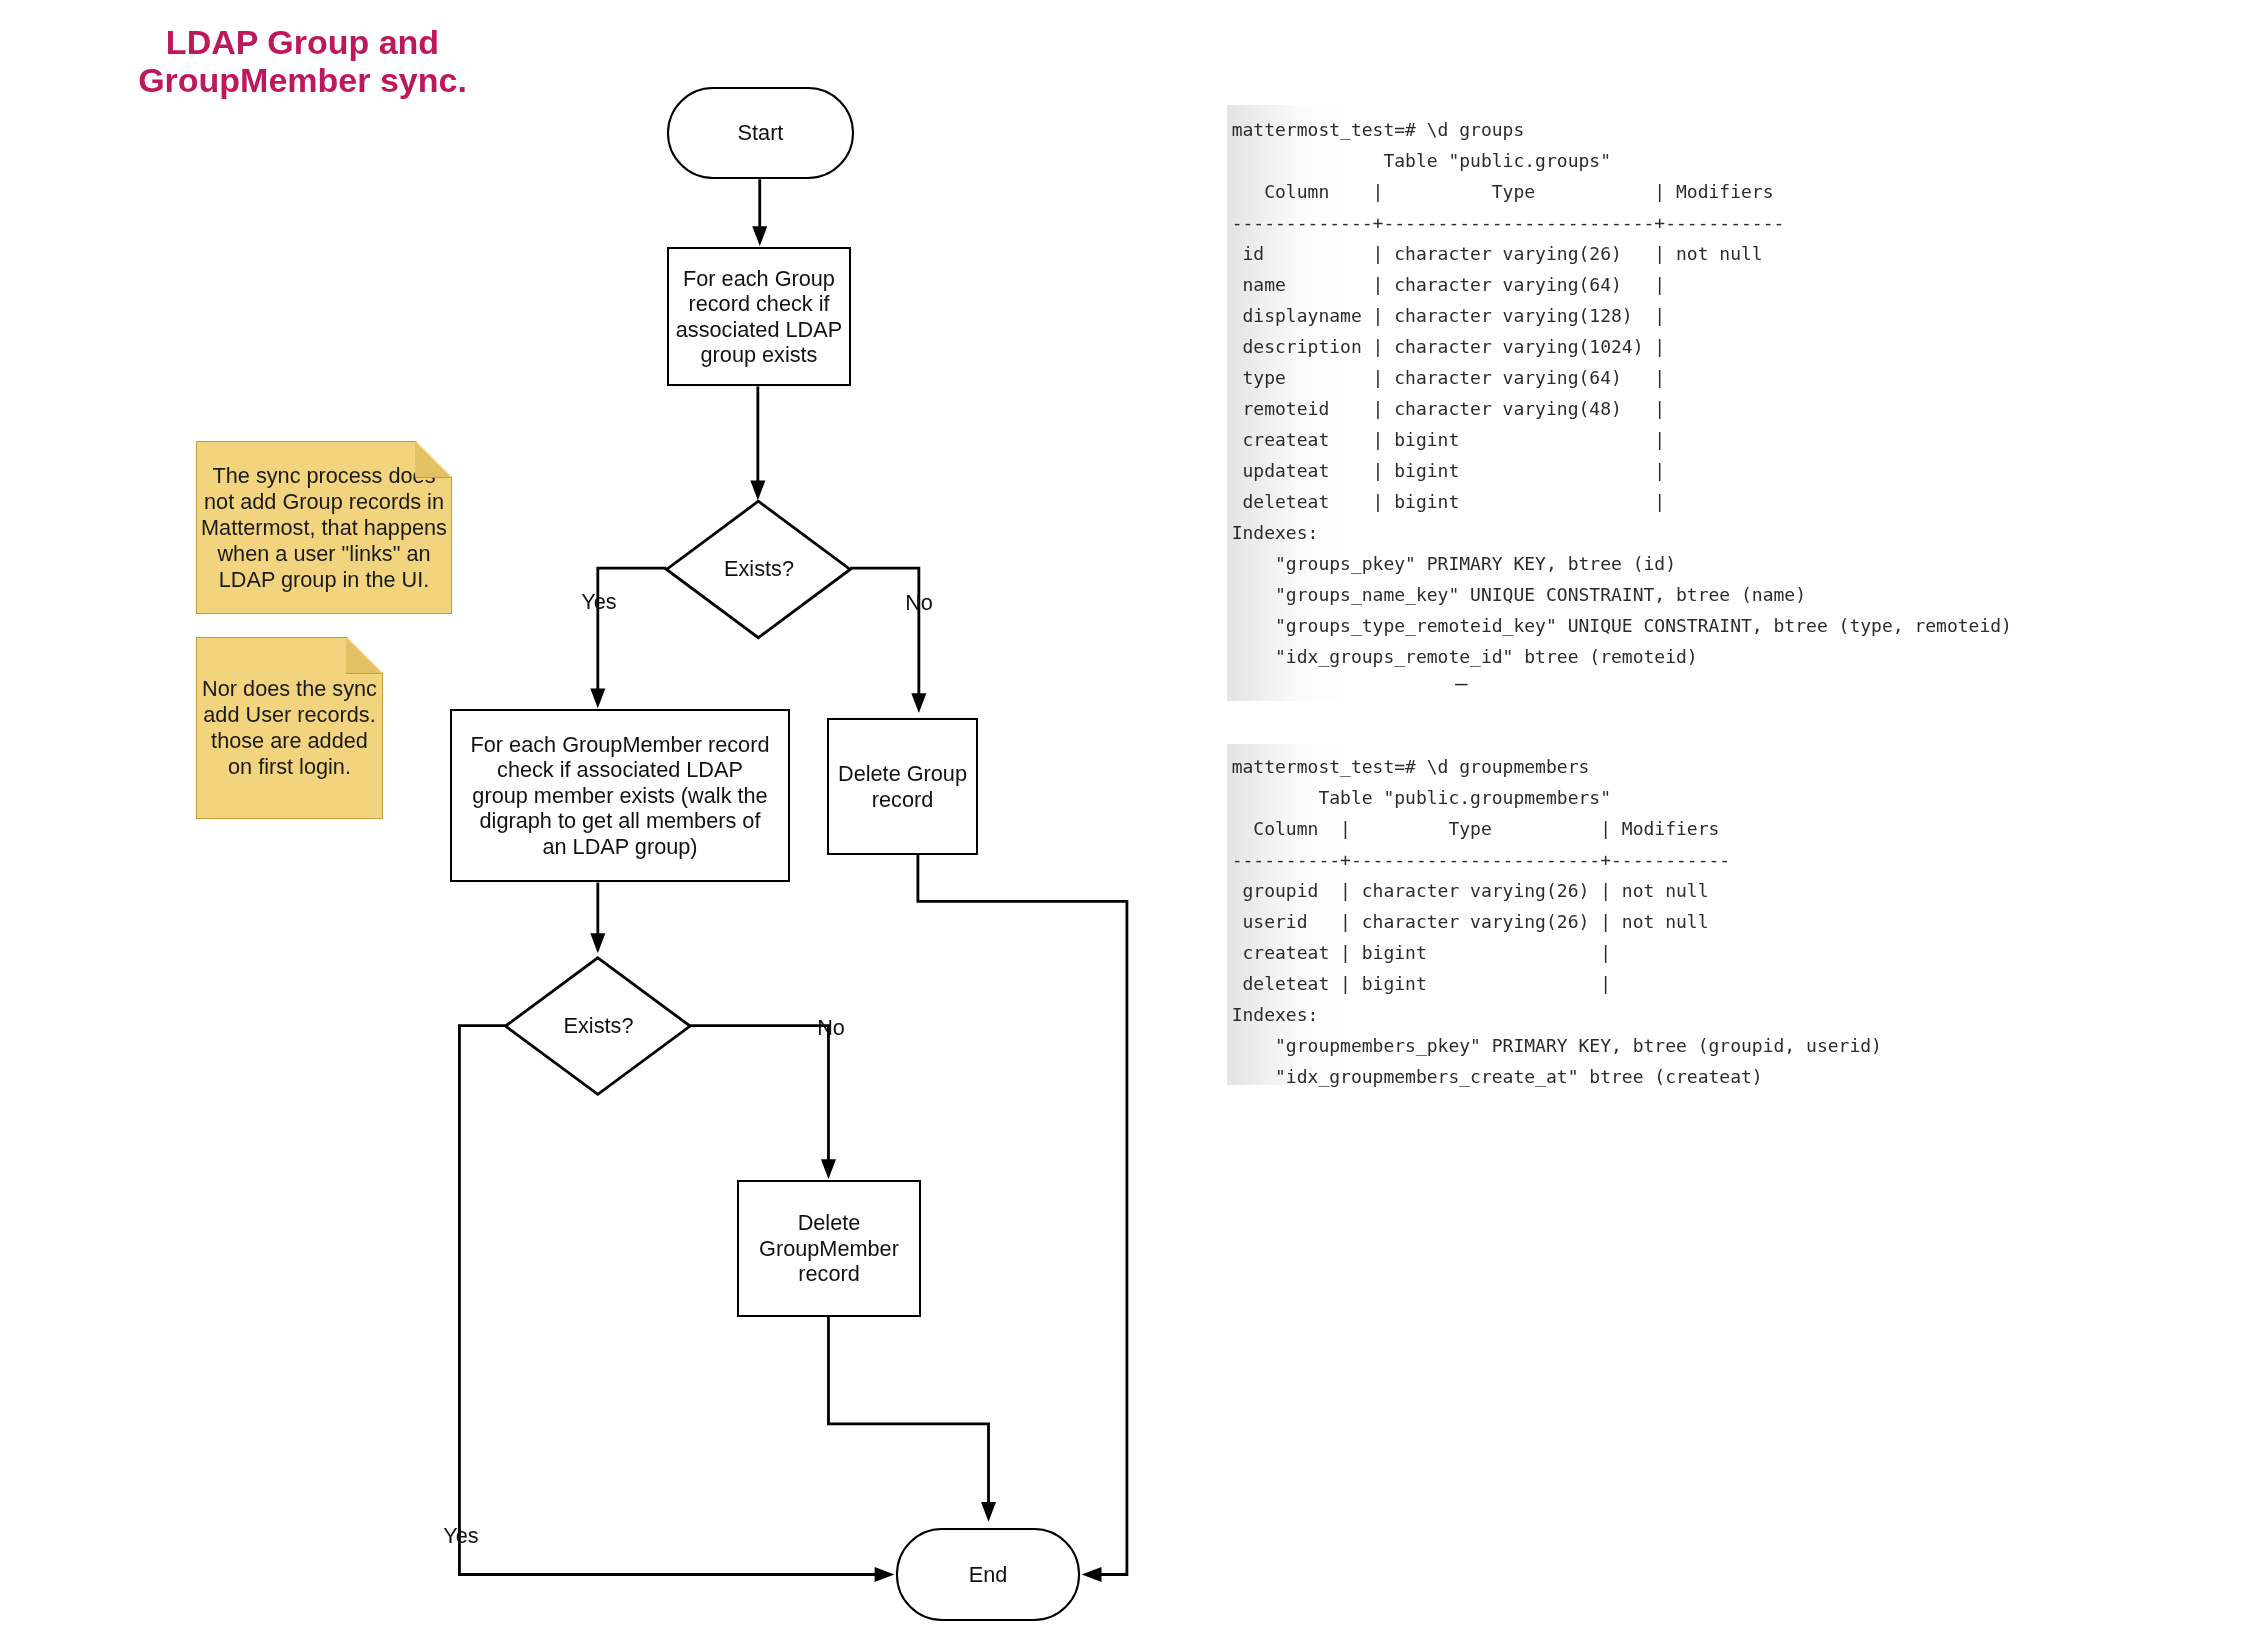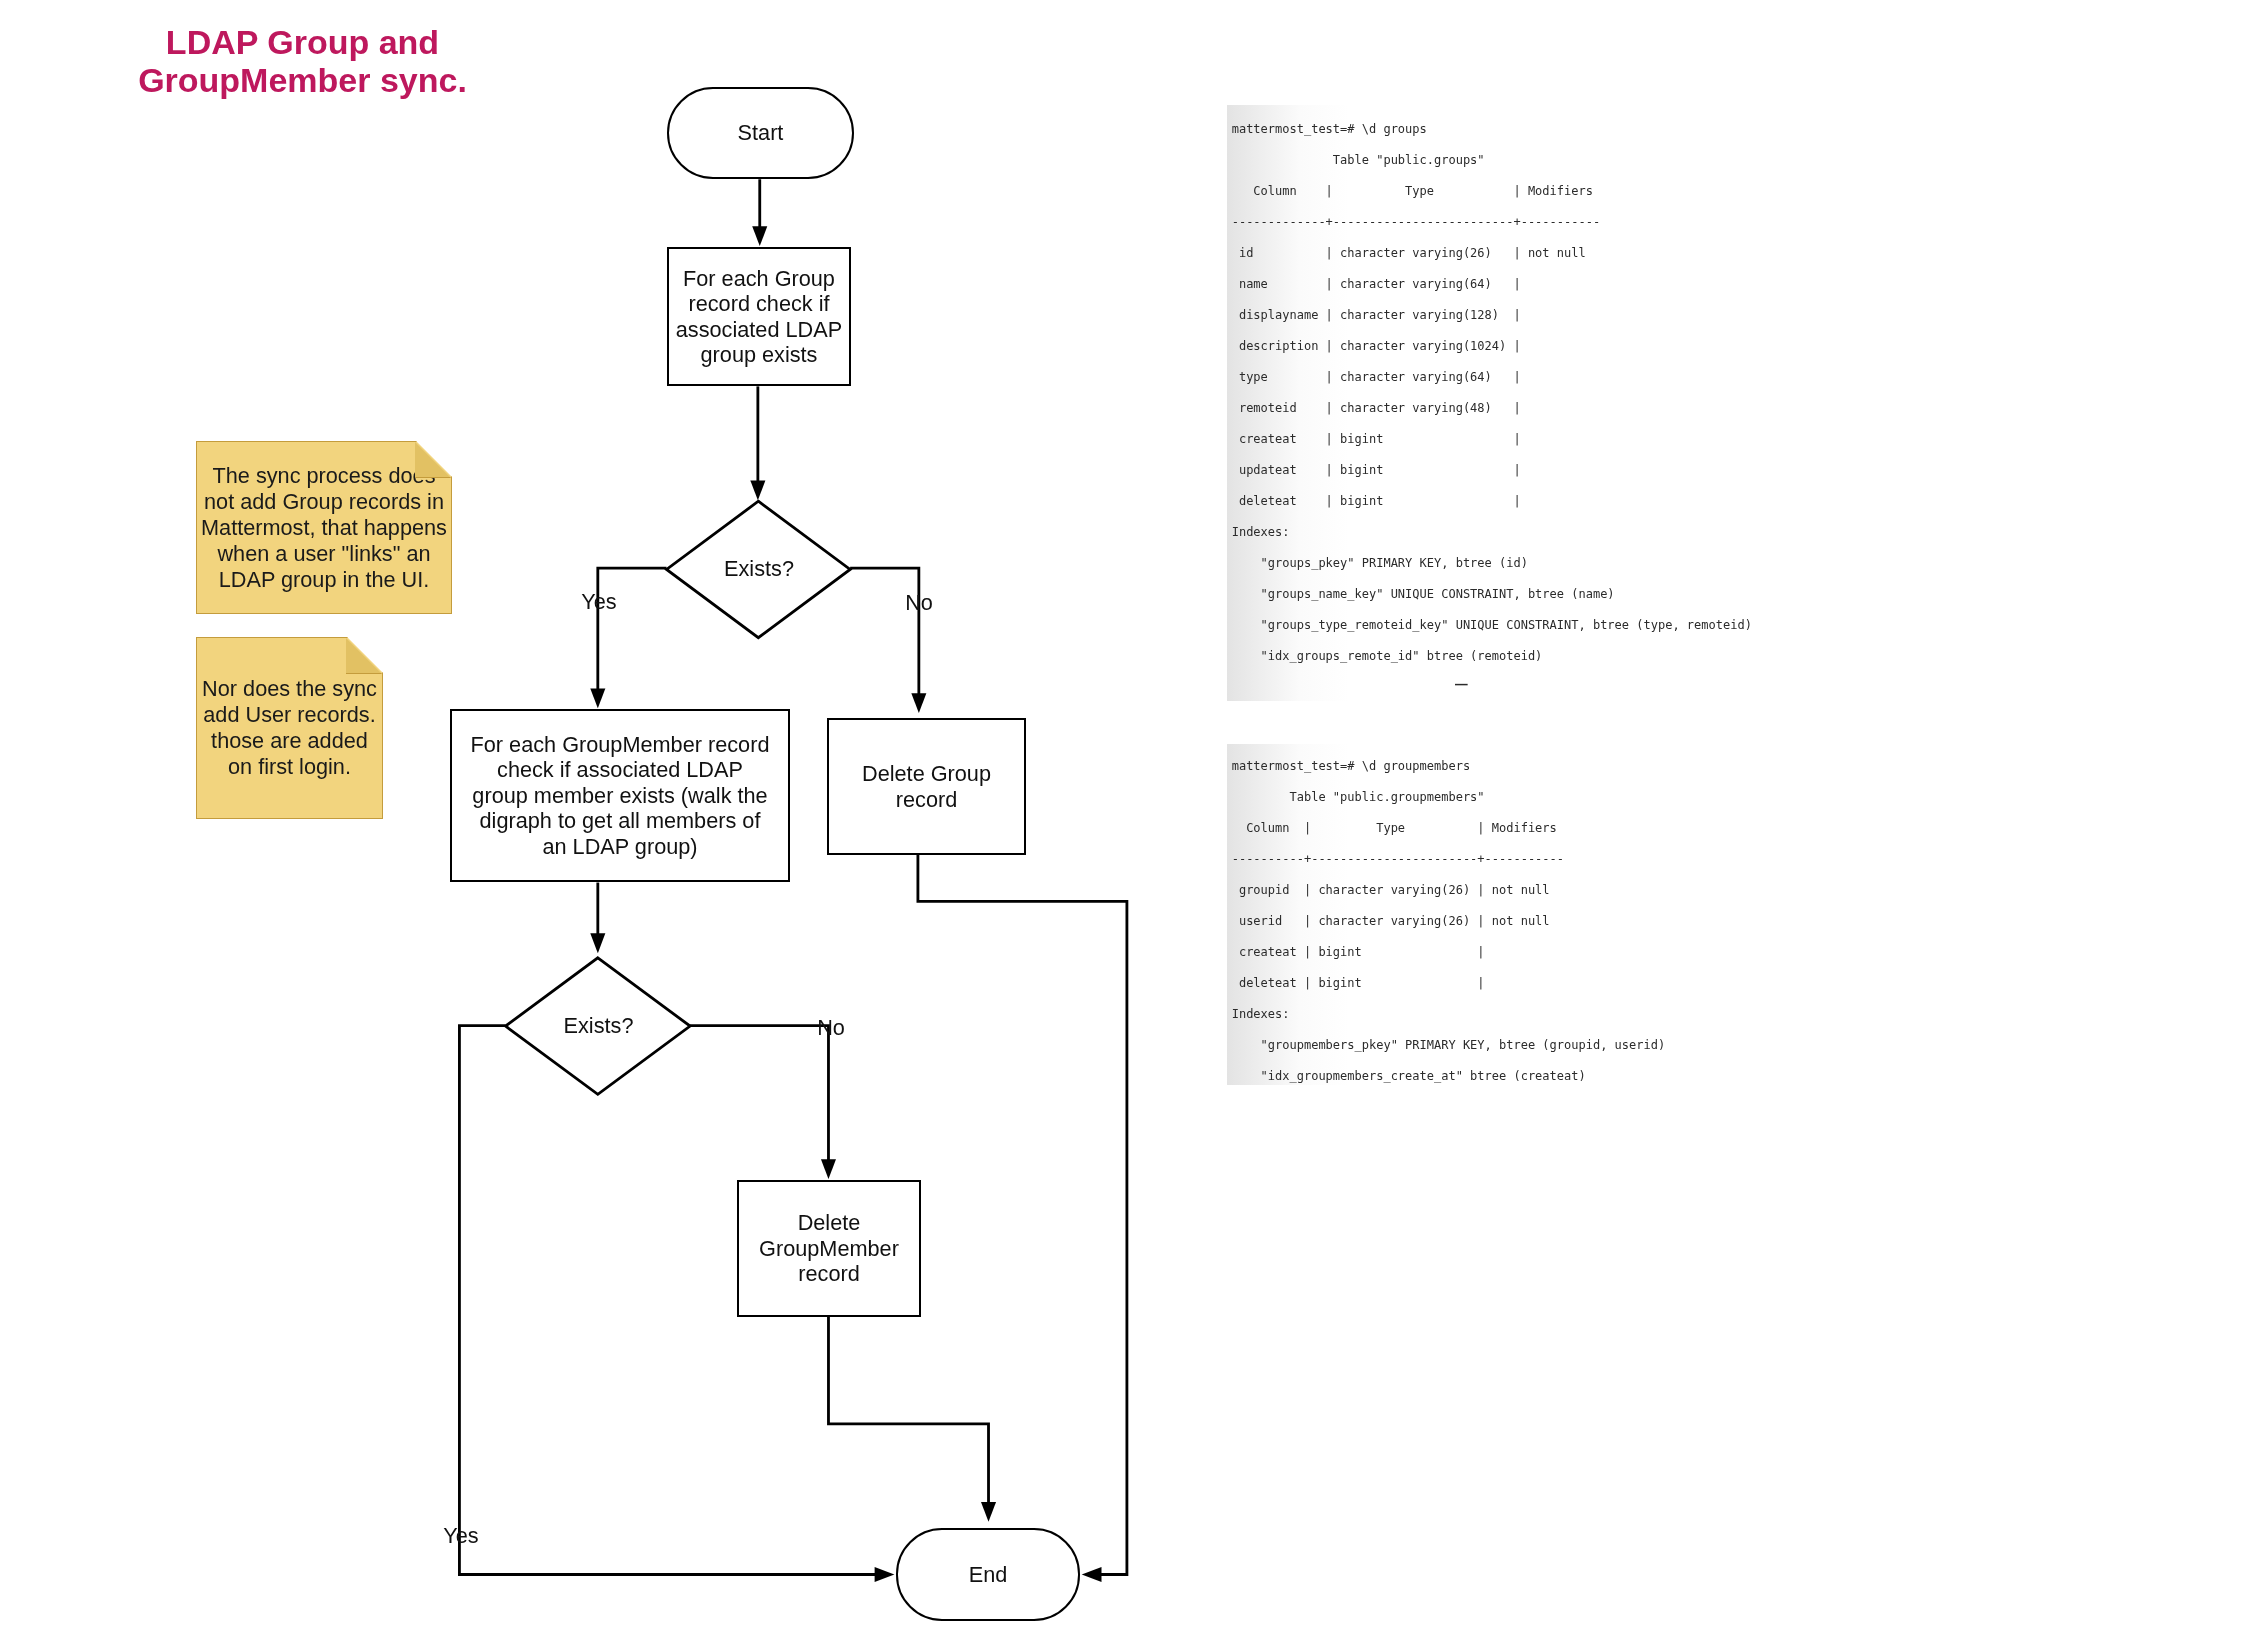--- a/index.html
+++ b/index.html
@@ -44,21 +44,21 @@
     clip-path:polygon(0 0,100% 100%,0 100%);
     border-bottom:1.9px solid #c49c3c;box-sizing:border-box;
   }
 
   .term{
     position:absolute;
     background:linear-gradient(90deg,#e3e3e3 0px,#fbfbfb 73px,#ffffff 122px);
   }
   .term pre{
     margin:0;font-family:"DejaVu Sans Mono","Liberation Mono",monospace;
-    font-size:12px;line-height:31px;color:#2b2b2b;
+    font-size:18px;line-height:31px;color:#2b2b2b;
   }
   .t1 pre{padding:9.4px 0 0 4.7px;}
   .t2 pre{padding:6.6px 0 0 4.7px;}
 
   .stray{
     position:absolute;left:1455px;top:670px;
     font-family:"DejaVu Sans Mono","Liberation Mono",monospace;
     font-size:21px;line-height:26px;color:#2b2b2b;
   }
 </style>
@@ -116,21 +116,21 @@
   <div class="branch" style="left:885px;top:590px;">No</div>
 
   <div class="node" style="left:450px;top:709px;width:340px;height:173px;">
     <span>For each GroupMember record
 check if associated LDAP
 group member exists (walk the
 digraph to get all members of
 an LDAP group)</span>
   </div>
 
-  <div class="node" style="left:827px;top:718px;width:199px;height:137px;align-items:center;">
+  <div class="node" style="left:827px;top:718px;width:151px;height:137px;align-items:center;">
     <span>Delete Group
 record</span>
   </div>
 
   <div class="dlabel" style="left:506px;top:1013px;width:185px;height:25.4px;">Exists?</div>
 
   <div class="branch" style="left:427px;top:1523px;">Yes</div>
   <div class="branch" style="left:797px;top:1015px;">No</div>
 
   <div class="node" style="left:737px;top:1180px;width:184px;height:137px;">

